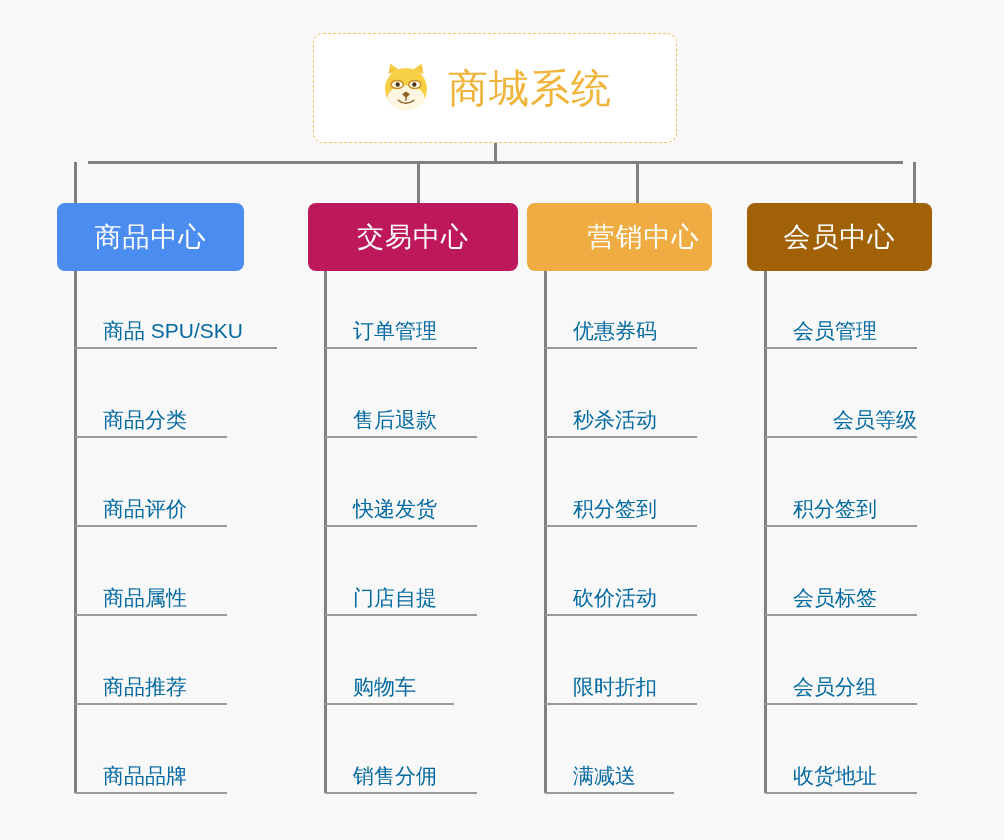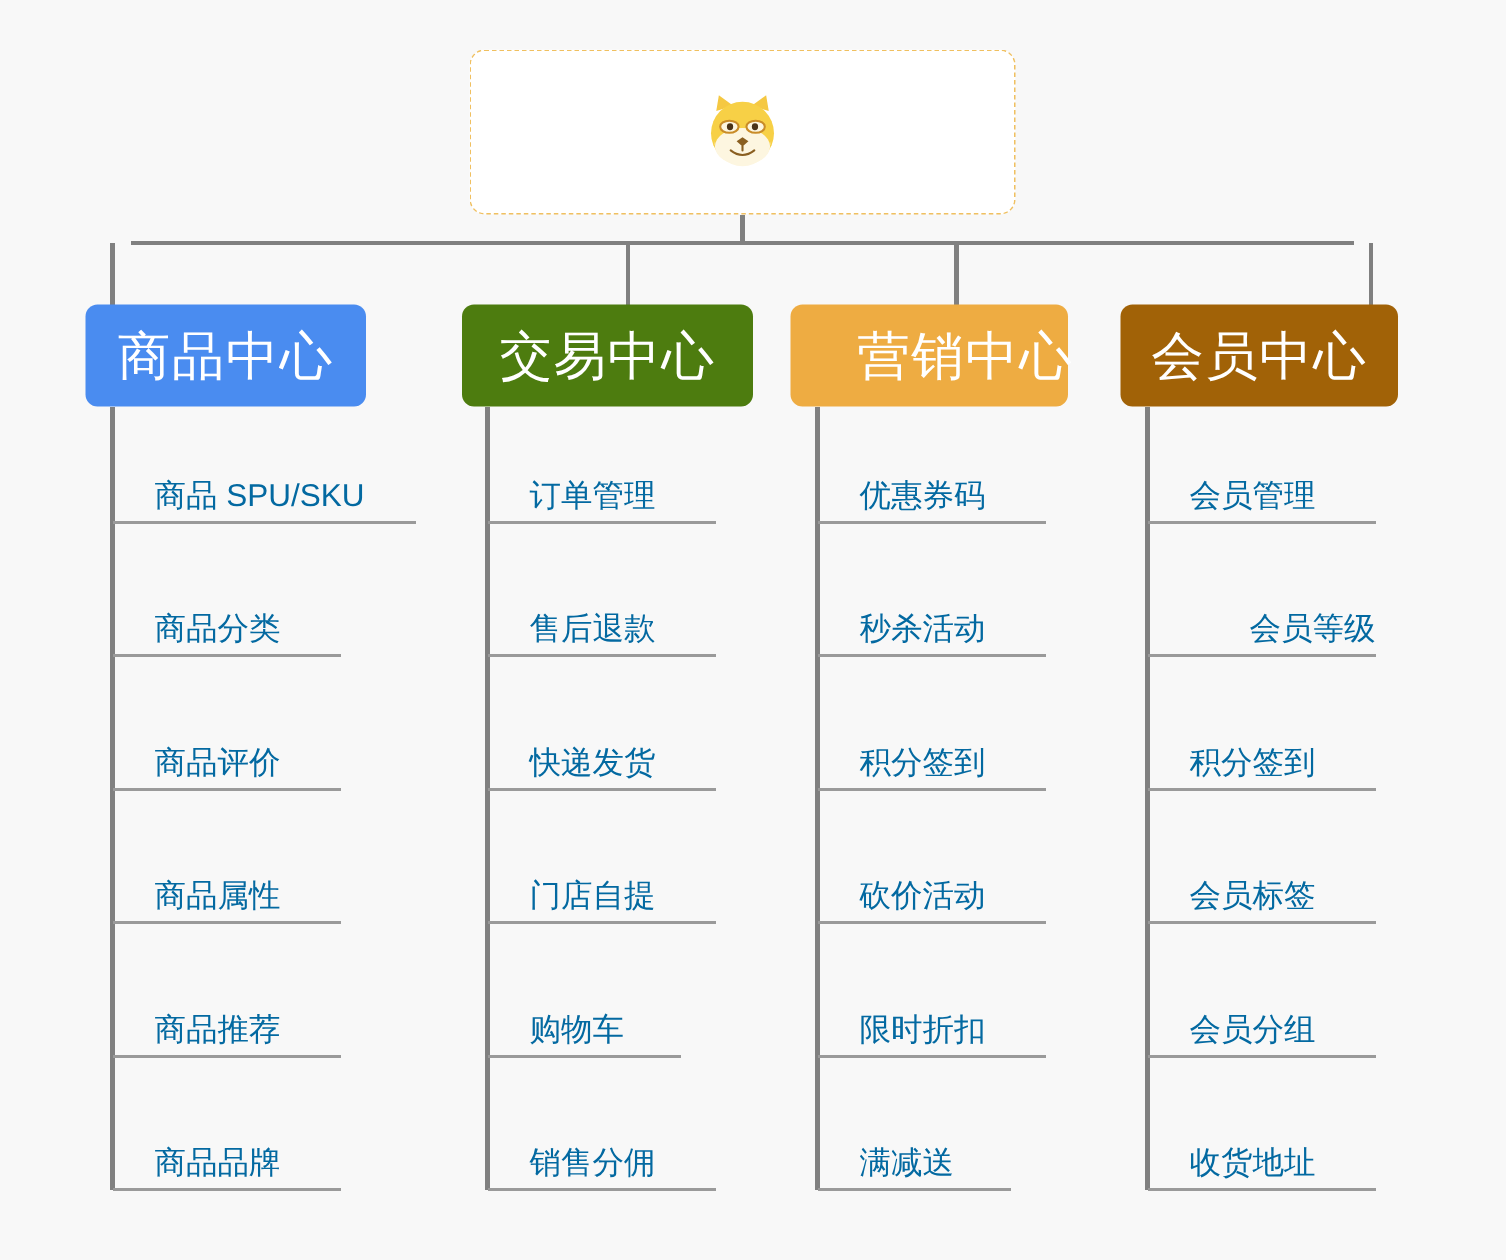--- a/index.html
+++ b/index.html
@@ -68,21 +68,21 @@
   }
   .cat-box {
     position: absolute;
     top: 0;
     height: 68px;
     border-radius: 8px;
     display: flex;
     align-items: center;
     justify-content: center;
     color: #ffffff;
-    font-size: 35px;
+    font-size: 27px;
     letter-spacing: 1px;
     box-sizing: border-box;
     white-space: nowrap;
     font-family: Liberation Mono, monospace;
   }
 
   
   .leaf {
     position: absolute;
     font-size: 21px;
@@ -149,33 +149,34 @@
       <ellipse cx="22" cy="28" rx="7" ry="4.6" fill="none" stroke="#c98c28" stroke-width="1.6"></ellipse>
       <ellipse cx="42" cy="28" rx="7" ry="4.6" fill="none" stroke="#c98c28" stroke-width="1.6"></ellipse>
       <ellipse cx="22.5" cy="28" rx="2.4" ry="2.6" fill="#4a3318"></ellipse>
       <ellipse cx="41.5" cy="28" rx="2.4" ry="2.6" fill="#4a3318"></ellipse>
 
       <path d="M32 36 l-4.5 3 l4.5 4 l4.5 -4 Z" fill="#8a5f20"></path>
 
       <path d="M32 43 v3" stroke="#8a5f20" stroke-width="1.6" fill="none" stroke-linecap="round"></path>
       <path d="M23 46 q9 7 18 0" stroke="#8a5f20" stroke-width="1.6" fill="none" stroke-linecap="round"></path>
     </svg>
+    <span class="root-title">商城系统</span>
   </div>
 
 <div class="column" style="left: 0px;">
       <div class="cat-box" style="left: 57px; width: 187px; background: rgb(74, 140, 240);">商品中心</div>
     </div>
     <div class="leaf" style="left: 103px; top: 320px;">商品 SPU/SKU</div>
     <div class="leaf" style="left: 103px; top: 409px;">商品分类</div>
     <div class="leaf" style="left: 103px; top: 498px;">商品评价</div>
     <div class="leaf" style="left: 103px; top: 587px;">商品属性</div>
     <div class="leaf" style="left: 103px; top: 676px;">商品推荐</div>
     <div class="leaf" style="left: 103px; top: 765px;">商品品牌</div>
     <div class="column" style="left: 0px;">
-      <div class="cat-box" style="left: 308px; width: 194px; background: #4d7c0f;">交易中心</div>
+      <div class="cat-box" style="left: 308px; width: 210px; background: #be185d;">交易中心</div>
     </div>
     <div class="leaf" style="left: 353px; top: 320px;">订单管理</div>
     <div class="leaf" style="left: 353px; top: 409px;">售后退款</div>
     <div class="leaf" style="left: 353px; top: 498px;">快递发货</div>
     <div class="leaf" style="left: 353px; top: 587px;">门店自提</div>
     <div class="leaf" style="left: 353px; top: 676px;">购物车</div>
     <div class="leaf" style="left: 353px; top: 765px;">销售分佣</div>
     <div class="column" style="left: 0px;">
       <div class="cat-box" style="left: 527px; width: 185px; background: rgb(238, 172, 66); padding-left: 48px;">营销中心</div>
     </div>

